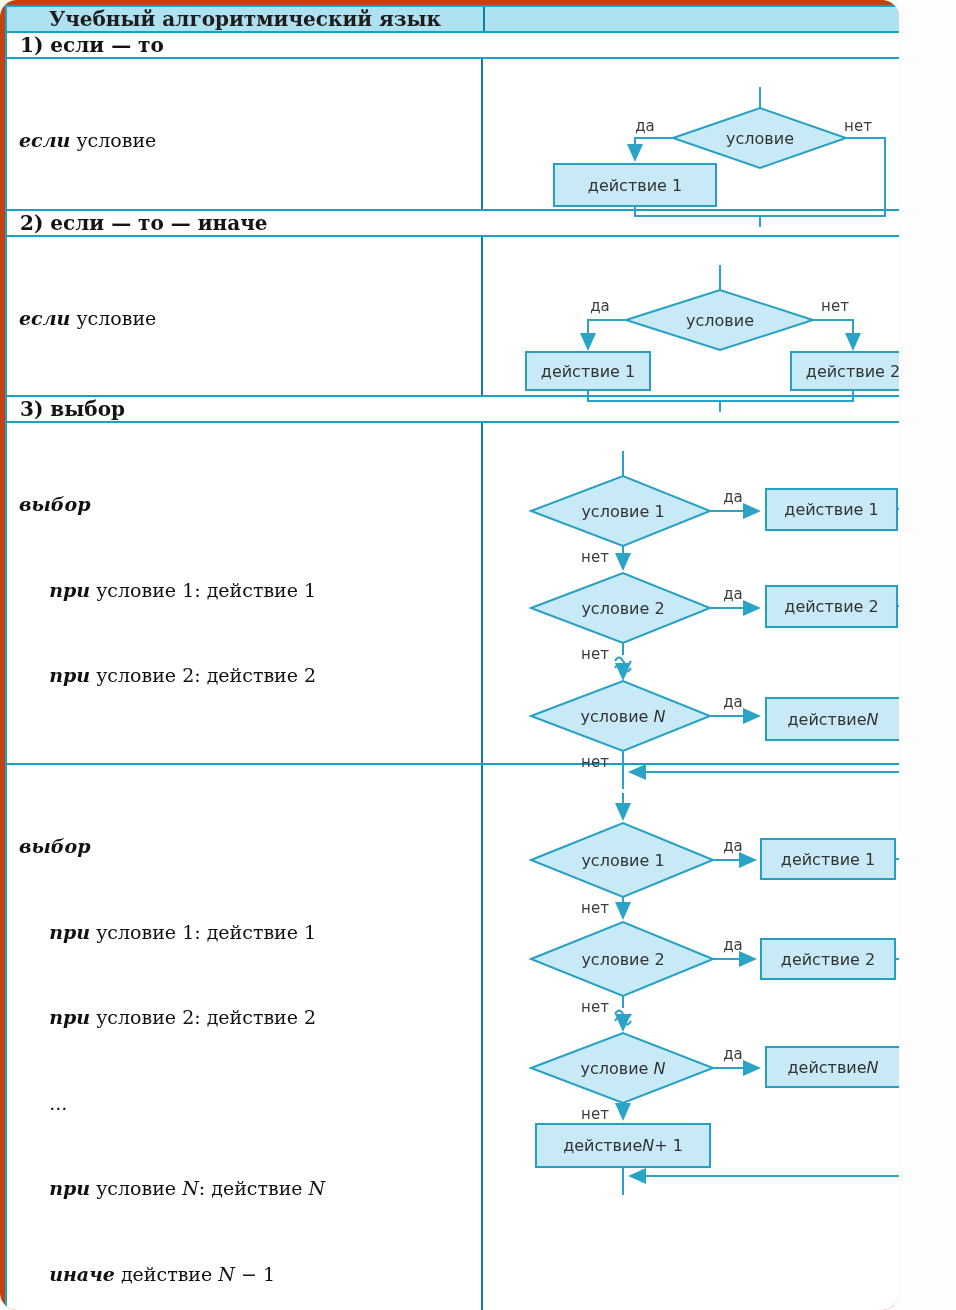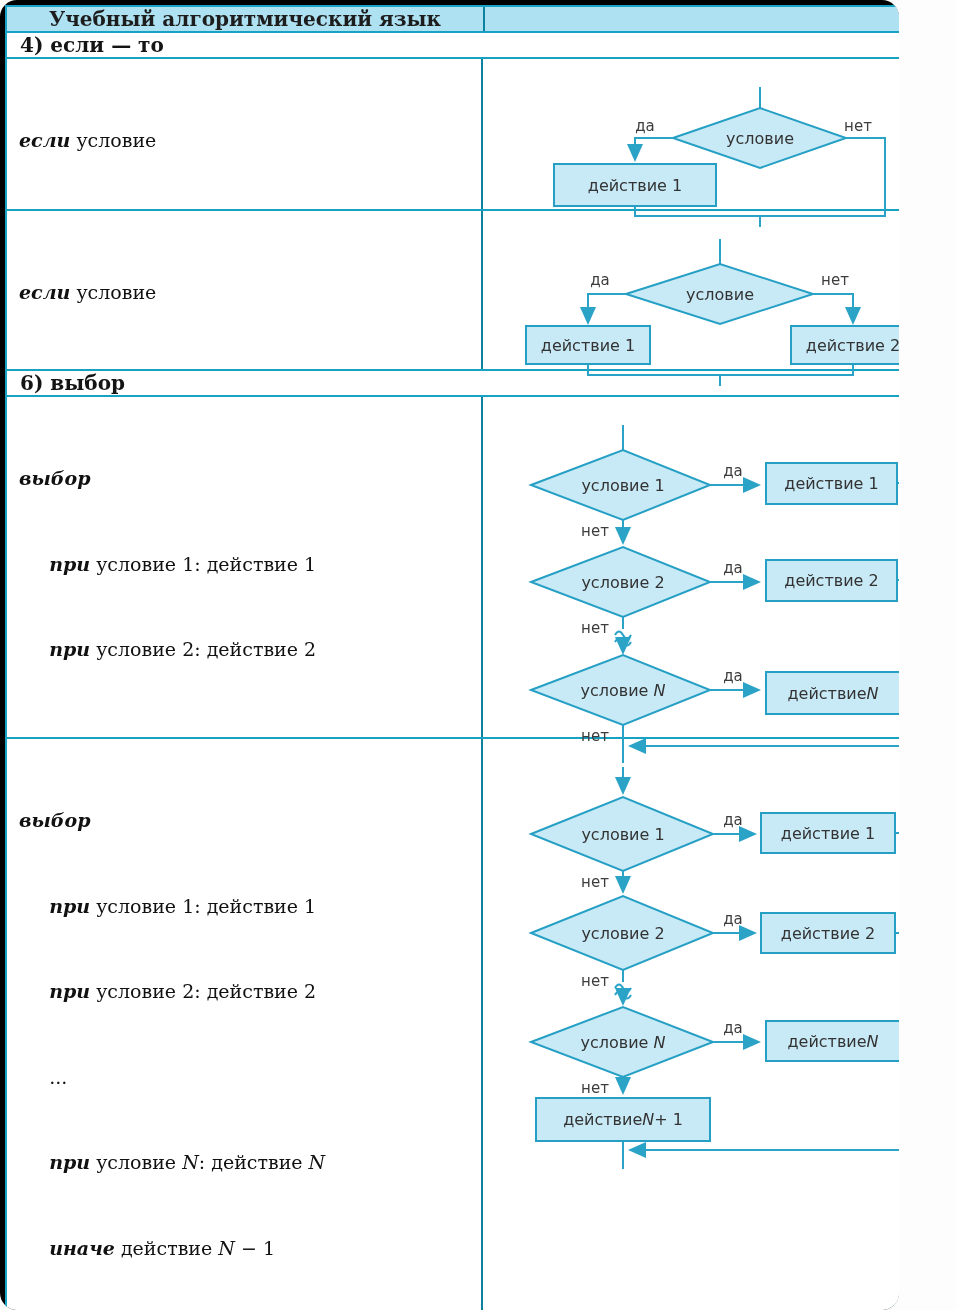--- a/index.html
+++ b/index.html
@@ -1,16 +1,16 @@
 <!DOCTYPE html>
 <html><head>
 <meta charset="utf-8">
 <style>
   html,body{margin:0;padding:0;background:#fdfdfd;}
-  .page{position:relative;width:899px;height:1310px;background:#000000;overflow:hidden;
+  .page{position:relative;width:899px;height:1310px;background:#c2410c;overflow:hidden;
         font-family:"DejaVu Serif",serif;border-radius:17px;}
   .tbl{position:absolute;left:5px;top:5px;width:944px;height:1298px;
        border:2px solid #19a2c4;background:#fff;display:flex;flex-direction:column;}
   .row{border-top:2px solid #17a1c3;}
   .row:first-child{border-top:none;}
   .hdr{height:50px;background:#aee1f2;display:flex;}
   .hcell{display:flex;align-items:center;justify-content:center;
          font:bold 20px "DejaVu Serif",serif;color:#1d1d1d;}
   .hcell.l{width:476px;border-right:2px solid #0c81a0;}
   .hcell.r{flex:1;}
@@ -40,21 +40,21 @@
 <body>
 
 <div class="page">
 <div class="tbl">
 
   <div class="row hdr">
     <div class="hcell l">Учебный алгоритмический язык</div>
   </div>
 
   <div class="row trow" style="height:40px">
-    <div class="title">4) если — то</div>
+    <div class="title">1) если — то</div>
   </div>
   <div class="row crow" style="height:150px">
     <div class="lcell">
       <div class="code">
         <div><span class="b">если</span><span> условие</span></div>
         <div><span>     </span><span class="b">то</span><span> действие 1</span></div>
         <div><span class="b">всё</span></div>
       </div>
     </div>
     <div class="rcell">
@@ -74,20 +74,23 @@
         <div class="tag" style="left:162px;top:39px">да</div>
         <div class="tag" style="left:375px;top:39px">нет</div>
         <div class="dlabel" style="left:277px;top:51px"><span>условие</span></div>
         <div class="nodebox" style="left:70px;top:76px;width:164px;height:44px">
               <span>действие 1</span>
             </div>
       </div>
     </div>
   </div>
 
+  <div class="row trow" style="height:40px">
+    <div class="title">2) если — то — иначе</div>
+  </div>
   <div class="row crow" style="height:158px">
     <div class="lcell">
       <div class="code">
         <div><span class="b">если</span><span> условие</span></div>
         <div><span>     </span><span class="b">то</span><span> действие 1</span></div>
         <div><span>     </span><span class="b">иначе</span><span> действие 2</span></div>
         <div><span class="b">всё</span></div>
       </div>
     </div>
     <div class="rcell">
@@ -112,21 +115,21 @@
               <span>действие 1</span>
             </div>
         <div class="nodebox" style="left:307px;top:86px;width:126px;height:40px">
               <span>действие 2</span>
             </div>
       </div>
     </div>
   </div>
 
   <div class="row trow" style="height:42px">
-    <div class="title">6) выбор</div>
+    <div class="title">3) выбор</div>
   </div>
   <div class="row crow" style="height:340px">
     <div class="lcell">
       <div class="code">
         <div><span class="b">выбор</span></div>
         <div><span>     </span><span class="b">при</span><span> условие 1: действие 1</span></div>
         <div><span>     </span><span class="b">при</span><span> условие 2: действие 2</span></div>
         <div><span>     ...</span></div>
         <div><span>     </span><span class="b">при</span><span> условие </span><span class="i">N</span><span>:</span></div>
         <div><span>            действие </span><span class="i">N</span></div>

